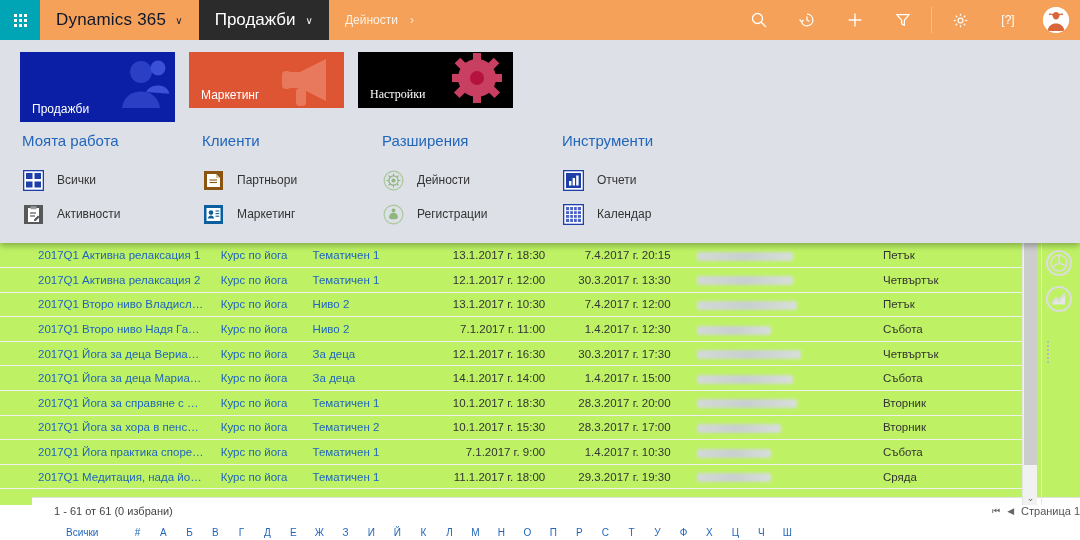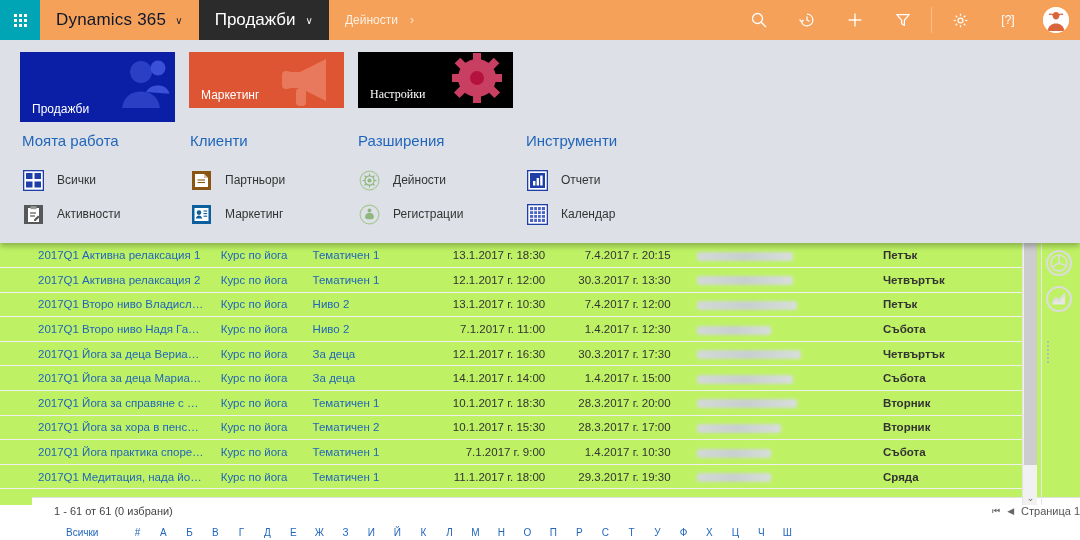--- a/index.html
+++ b/index.html
@@ -66,21 +66,21 @@
   .tile-label {
     position: relative; z-index: 2; color: #fff; font-size: 12px;
     padding: 0 0 6px 12px;
   }
   .tile-art { position: absolute; right: 4px; top: 0; bottom: 0; width: 80px; }
   .tile-sales { background: #0a1fa5; }
   .tile-mkt { background: #dd5533; }
   .tile-set { background: #000000; font-family: Liberation Serif, serif; }
 
   .sections {
-    display: flex; padding: 16px 0 0 22px; gap: 0;
+    display: flex; padding: 16px 0 0 22px; gap: 12px;
   }
   .section { width: 168px; }
   .section-title {
     color: #2266bb; font-size: 15px; margin-bottom: 14px; font-weight: normal;
   }
   .menu-item {
     display: flex; align-items: center; gap: 12px; height: 34px;
   }
   .mi-icon {
     width: 23px; height: 23px; flex: none; position: relative;
@@ -102,21 +102,21 @@
     font-size: 11.5px; padding: 0 8px; height: 24.6px;
     border-bottom: 1px solid #f0f0f0; white-space: nowrap;
     overflow: hidden; text-overflow: ellipsis;
   }
   .c-name  { width: 190px; padding-left: 38px !important; }
   .c-type  { width: 82px; }
   .c-cat   { width: 112px; }
   .c-start { width: 110px; text-align: right; }
   .c-end   { width: 112px; text-align: right; }
   .c-owner { width: 170px; padding-left: 18px !important; }
-  .c-day   { width: 150px; padding-left: 14px !important; font-weight: bold; }
+  .c-day   { width: 150px; padding-left: 14px !important; }
   .lnk { color: #2266bb; }
   .dark { color: #333; }
   .redact {
     display: inline-block; height: 9px; border-radius: 2px;
     background: linear-gradient(90deg,#d4d8de,#c9ced6,#d9dde2);
     filter: blur(1.6px); vertical-align: middle; opacity: .95;
   }
 
   
   .chart-btns {

